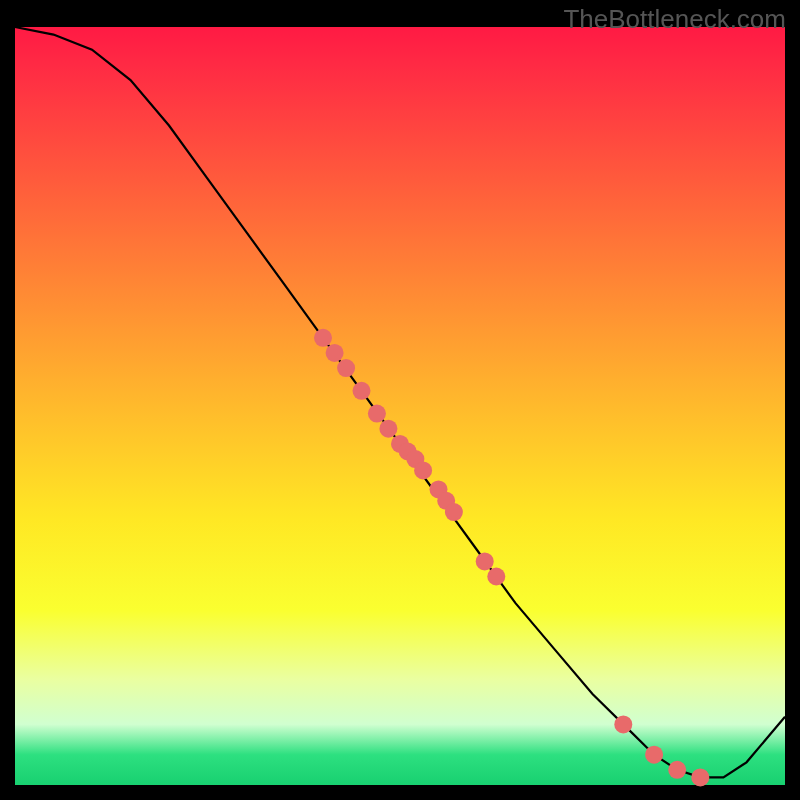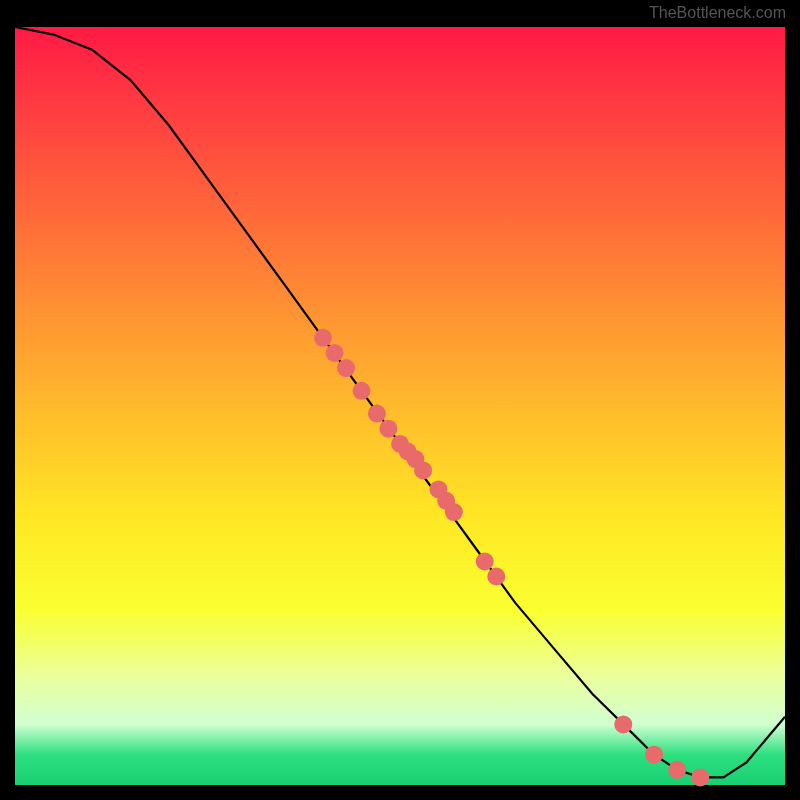--- a/index.html
+++ b/index.html
@@ -9,21 +9,21 @@
     width: 800px;
     height: 800px;
     position: relative;
     font-family: Arial, sans-serif;
   }
   .watermark {
     position: absolute;
     top: 4px;
     right: 14px;
     color: #555;
-    font-size: 16px;
+    font-size: 26px;
     font-weight: 500;
     z-index: 10;
   }
   .chart-frame {
     position: absolute;
     left: 15px;
     top: 27px;
     width: 770px;
     height: 758px;
     background: linear-gradient(to bottom,

